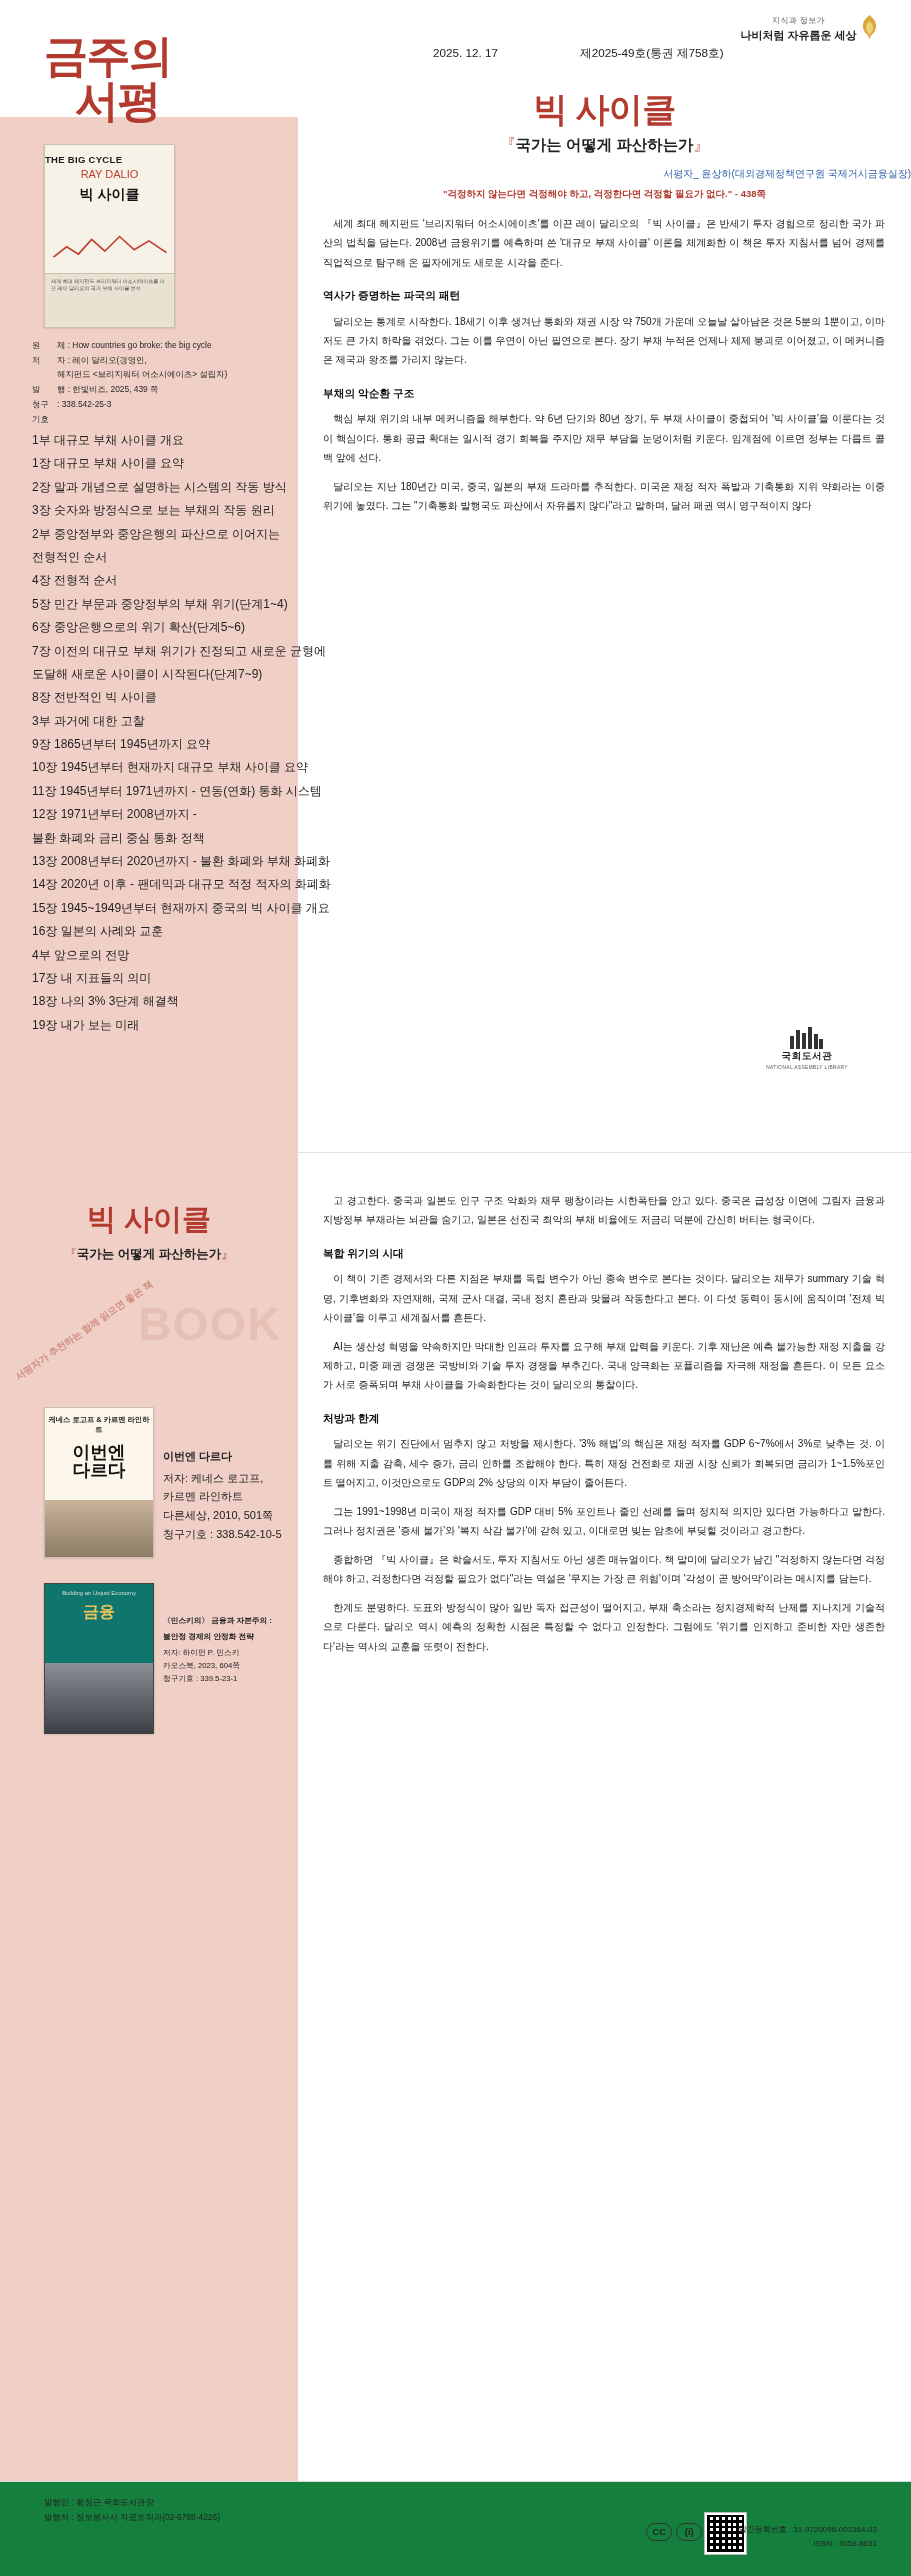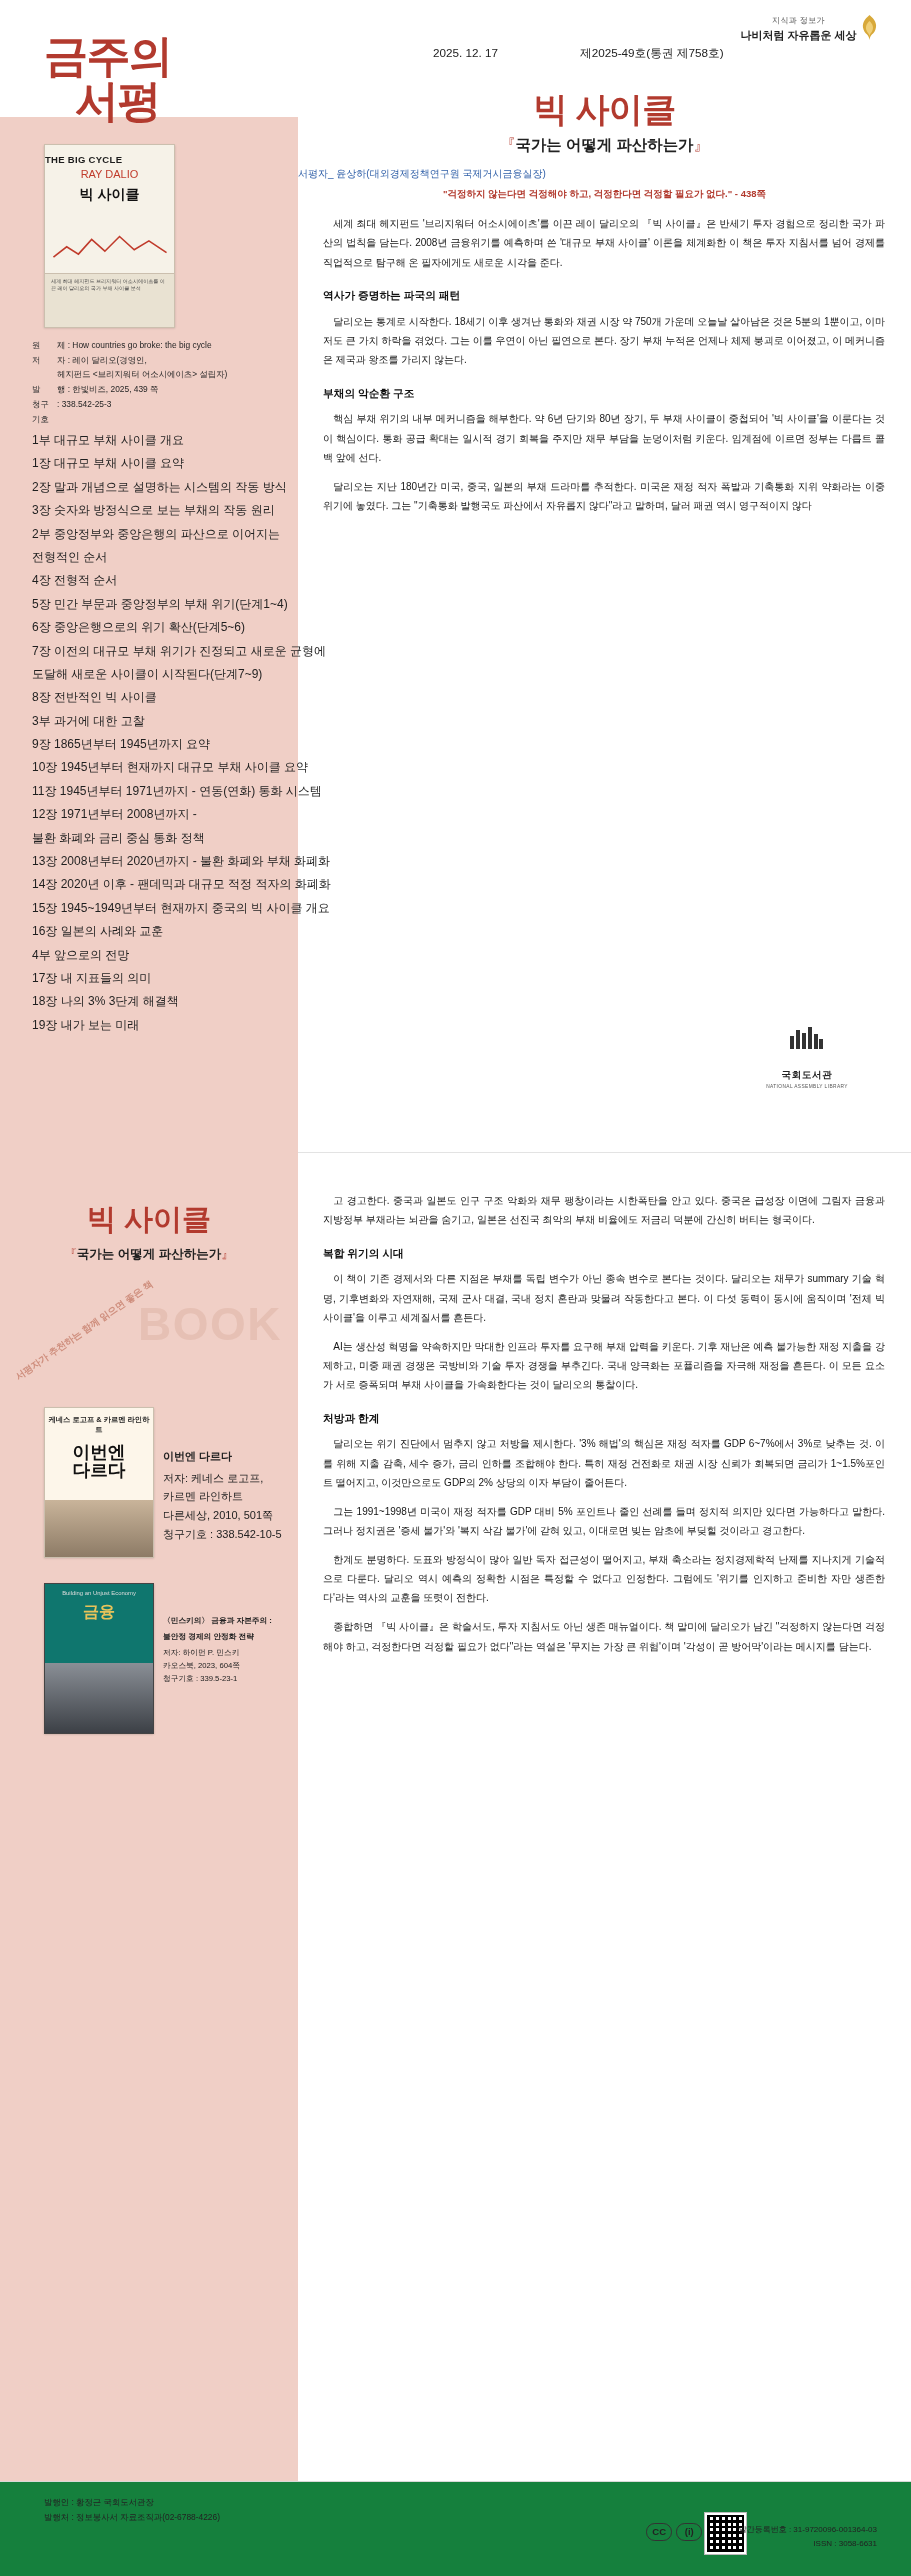--- a/index.html
+++ b/index.html
@@ -107,21 +107,21 @@
     text-align: center;
     font-size: 34px; font-weight: bold; color: #b23a2e; letter-spacing: -0.7px;
   }
   .subtitle {
     position: absolute; left: 298px; top: 135px; width: 613px;
     text-align: center; font-size: 15.4px; font-weight: bold; color: #222;
   }
   .subtitle .br { color: #b23a2e; font-weight: normal; }
   .reviewer {
     position: absolute; left: 298px; top: 167px; width: 613px;
-    text-align: left; font-size: 10px; color: #2f5fa8;
+    text-align: right; font-size: 10px; color: #2f5fa8;
   }
   .pullquote {
     position: absolute; left: 298px; top: 188px; width: 613px;
     text-align: center; font-size: 9.5px; font-weight: bold; color: #b23a2e;
   }
 
   .body1 {
     position: absolute; left: 323px; top: 214px; width: 562px;
     font-size: 10px; line-height: 1.93; color: #141414;
     text-align: justify;
@@ -133,21 +133,21 @@
   }
 
   .nal-logo {
     position: absolute; right: 34px; top: 1027px;
     width: 140px; height: 46px; text-align: center;
   }
   .nal-logo .bars { width: 34px; height: 22px; margin: 0 auto; position: relative;}
   .nal-logo .bars i {
     position:absolute; bottom: 0; width: 4.4px; background: #333; display:block;
   }
-  .nal-logo .t1 { font-size: 9.5px; font-weight: bold; color: #222; margin-top: 20px; letter-spacing: 0.7px;}
+  .nal-logo .t1 { font-size: 9.5px; font-weight: bold; color: #222; margin-top: 1px; letter-spacing: 0.7px;}
   .nal-logo .t2 { font-size: 4.8px; color: #555; letter-spacing: 0.4px; margin-top: 1.5px;}
 
   
   .sheet2 {
     position: absolute; left: 0; top: 1153px;
     width: 911px; height: 1423px;
     background: #ffffff;
   }
   .pink-panel2 {
     position: absolute; left: 0; top: 0;
@@ -408,22 +408,22 @@
     </div>
 
     <div class="body2" id="body2">
         <p>고 경고한다. 중국과 일본도 인구 구조 악화와 채무 팽창이라는 시한폭탄을 안고 있다. 중국은 급성장 이면에 그림자 금융과 지방정부 부채라는 뇌관을 숨기고, 일본은 선진국 최악의 부채 비율에도 저금리 덕분에 간신히 버티는 형국이다.</p>
         <h3>복합 위기의 시대</h3>
         <p>이 책이 기존 경제서와 다른 지점은 부채를 독립 변수가 아닌 종속 변수로 본다는 것이다. 달리오는 채무가 summary 기술 혁명, 기후변화와 자연재해, 국제 군사 대결, 국내 정치 혼란과 맞물려 작동한다고 본다. 이 다섯 동력이 동시에 움직이며 '전체 빅 사이클'을 이루고 세계질서를 흔든다.</p>
         <p>AI는 생산성 혁명을 약속하지만 막대한 인프라 투자를 요구해 부채 압력을 키운다. 기후 재난은 예측 불가능한 재정 지출을 강제하고, 미중 패권 경쟁은 국방비와 기술 투자 경쟁을 부추긴다. 국내 양극화는 포퓰리즘을 자극해 재정을 흔든다. 이 모든 요소가 서로 증폭되며 부채 사이클을 가속화한다는 것이 달리오의 통찰이다.</p>
         <h3>처방과 한계</h3>
         <p>달리오는 위기 진단에서 멈추지 않고 처방을 제시한다. '3% 해법'의 핵심은 재정 적자를 GDP 6~7%에서 3%로 낮추는 것. 이를 위해 지출 감축, 세수 증가, 금리 인하를 조합해야 한다. 특히 재정 건전화로 채권 시장 신뢰가 회복되면 금리가 1~1.5%포인트 떨어지고, 이것만으로도 GDP의 2% 상당의 이자 부담이 줄어든다.</p>
         <p>그는 1991~1998년 미국이 재정 적자를 GDP 대비 5% 포인트나 줄인 선례를 들며 정치적 의지만 있다면 가능하다고 말한다. 그러나 정치권은 '증세 불가'와 '복지 삭감 불가'에 갇혀 있고, 이대로면 빚는 암초에 부딪힐 것이라고 경고한다.</p>
+        <p>종합하면 『빅 사이클』은 학술서도, 투자 지침서도 아닌 생존 매뉴얼이다. 책 말미에 달리오가 남긴 "걱정하지 않는다면 걱정해야 하고, 걱정한다면 걱정할 필요가 없다"라는 역설은 '무지는 가장 큰 위험'이며 '각성이 곧 방어막'이라는 메시지를 담는다.</p>
         <p>한계도 분명하다. 도표와 방정식이 많아 일반 독자 접근성이 떨어지고, 부채 축소라는 정치경제학적 난제를 지나치게 기술적으로 다룬다. 달리오 역시 예측의 정확한 시점은 특정할 수 없다고 인정한다. 그럼에도 '위기를 인지하고 준비한 자만 생존한다'라는 역사의 교훈을 또렷이 전한다.</p>
-        <p>종합하면 『빅 사이클』은 학술서도, 투자 지침서도 아닌 생존 매뉴얼이다. 책 말미에 달리오가 남긴 "걱정하지 않는다면 걱정해야 하고, 걱정한다면 걱정할 필요가 없다"라는 역설은 '무지는 가장 큰 위험'이며 '각성이 곧 방어막'이라는 메시지를 담는다.</p>
       </div>
   </div>
 
   <div class="footer">
     <div class="pub">
       <div>발행인 : 황정근 국회도서관장</div>
       <div>발행처 : 정보봉사서 자료조직과(02-6788-4226)</div>
     </div>
     <div class="cc">
       <div class="badge">CC</div>

